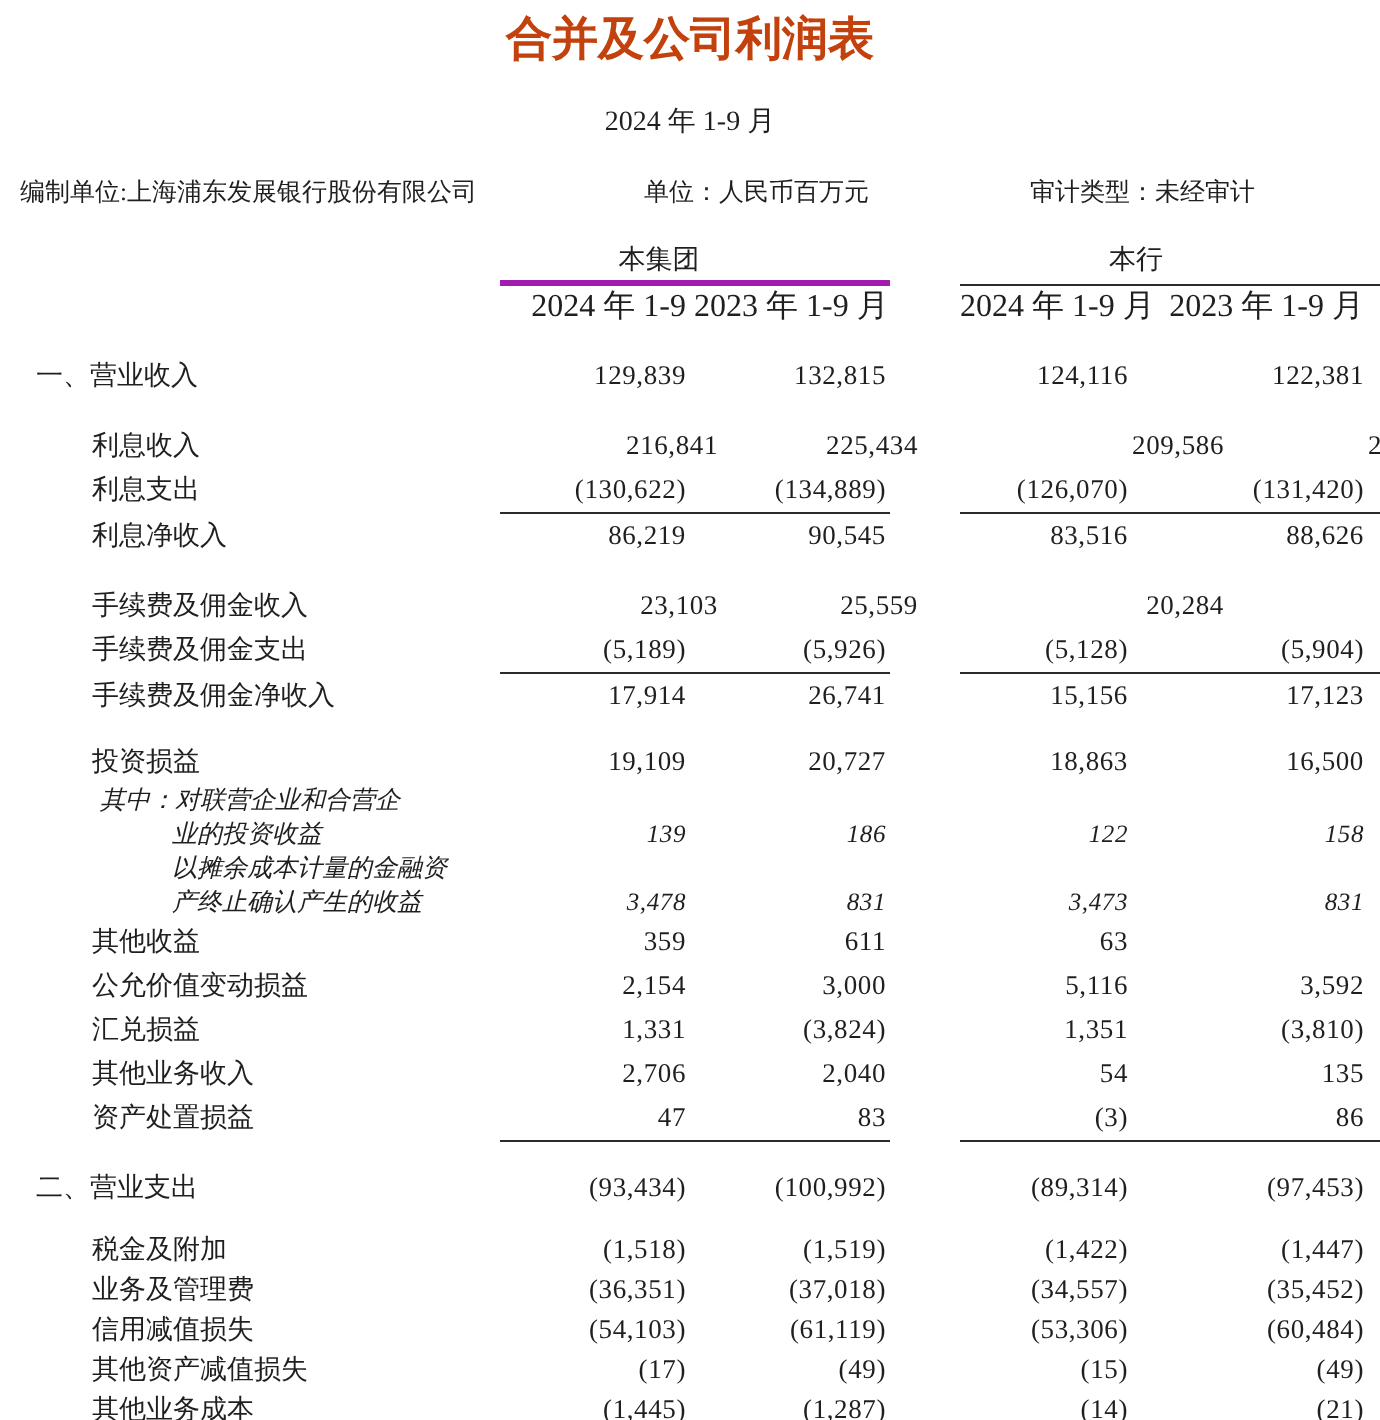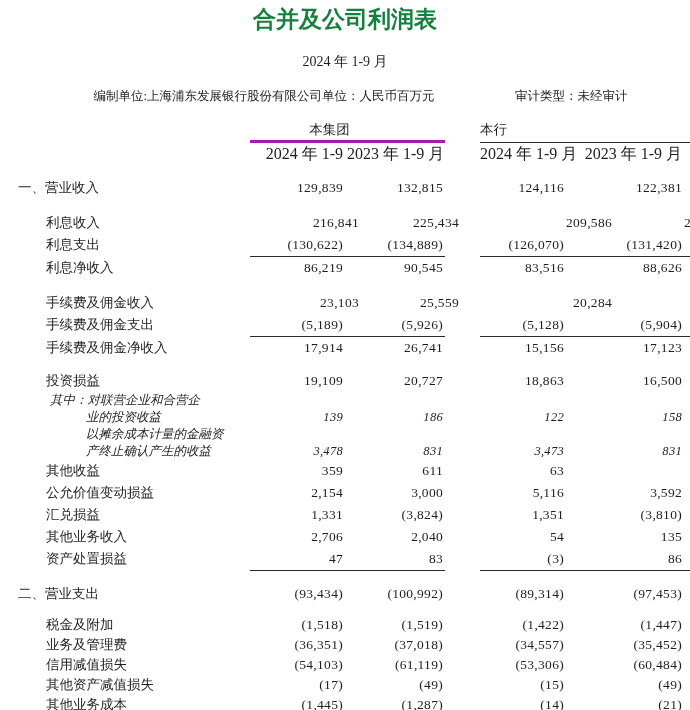--- a/index.html
+++ b/index.html
@@ -3,33 +3,33 @@
 <meta charset="utf-8">
 <style>
   html,body { margin:0; padding:0; background:#ffffff; }
   .page {
     width:690px; height:710px; background:#ffffff; overflow:hidden;
     font-family:"Liberation Serif","DejaVu Serif",serif;
     color:#1f1f1f; position:relative; box-sizing:border-box;
   }
   .title {
     text-align:center; font-family:"Liberation Sans","DejaVu Sans",sans-serif;
-    font-weight:bold; font-size:23px; line-height:26px; padding-top:6px; color:#15803d;
+    font-weight:bold; font-size:23px; line-height:26px; padding-top:6px; color:#c2410c;
   }
   .subtitle { text-align:center; font-size:14px; line-height:16px; margin-top:22px; }
   .meta {
     display:grid; grid-template-columns:322px 193px 1fr;
     font-size:12.5px; line-height:16px; margin-top:18px; white-space:nowrap;
   }
-  .meta .m1 { padding-left:10px;text-align:right; }
+  .meta .m1 { padding-left:10px; }
 
   .thead-top { display:grid; grid-template-columns:250px 195px 35px 210px;
     margin-top:16px; line-height:20px; font-size:13.5px; }
   .thead-top .ghead { text-align:center; padding-right:36px; border-bottom:3px solid #a21caf; }
-  .thead-top .bhead { padding-right:34px; border-bottom:1px solid #2b2b2b; }
+  .thead-top .bhead { text-align:center; padding-right:34px; border-bottom:1px solid #2b2b2b; }
 
   .thead-sub { display:grid; grid-template-columns:250px 97px 98px 35px 92px 118px;
     font-size:16px; line-height:22px; white-space:nowrap; }
   .thead-sub .hc { text-align:right; }
   .thead-sub .hc1 { padding-right:4px; }
   .thead-sub .hc2 { padding-right:2px; }
   .thead-sub .hc3 { padding-right:8px; }
   .thead-sub .hc4 { padding-right:8px; }
 
   .row { display:grid; grid-template-columns:250px 195px 35px 210px;

